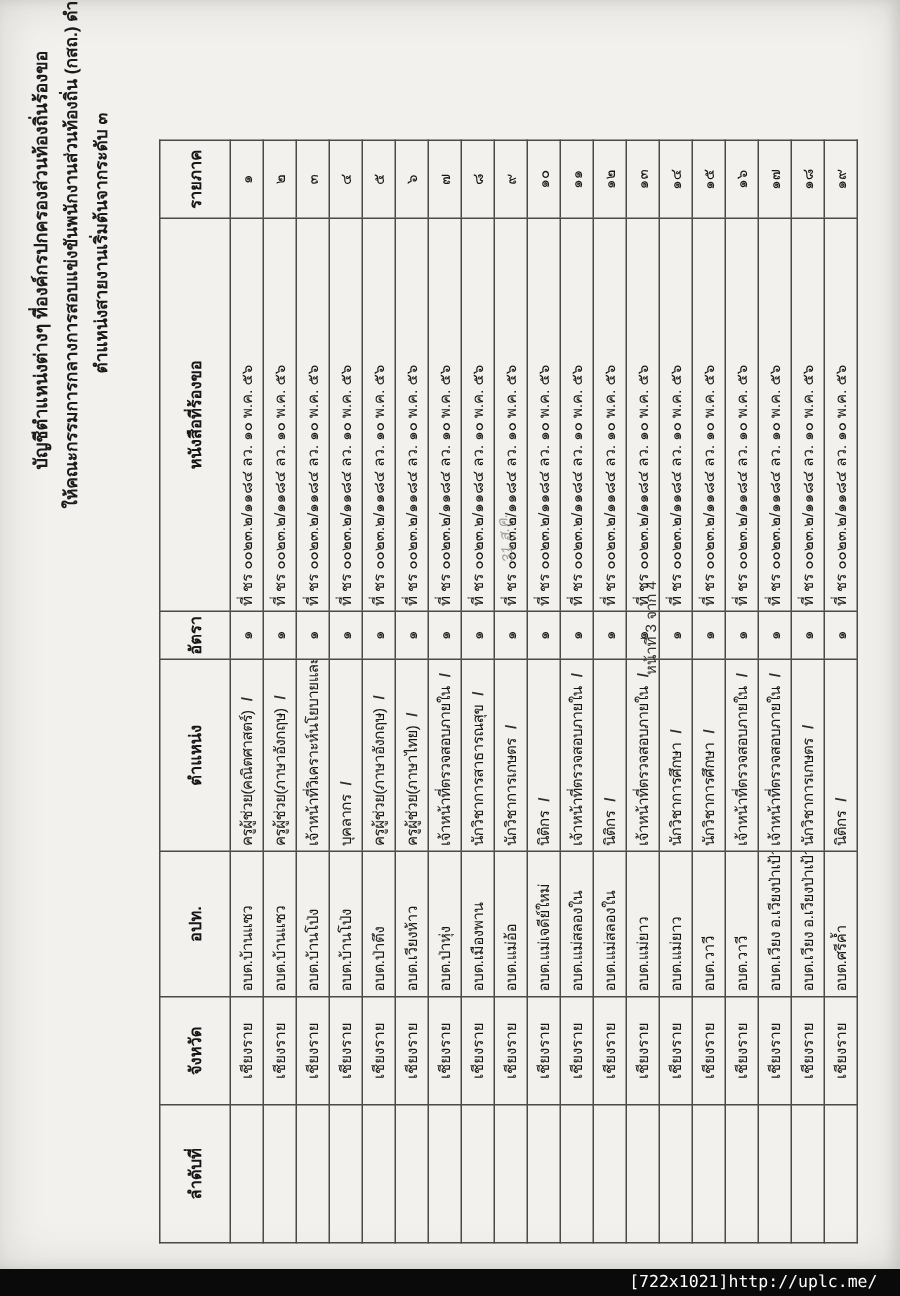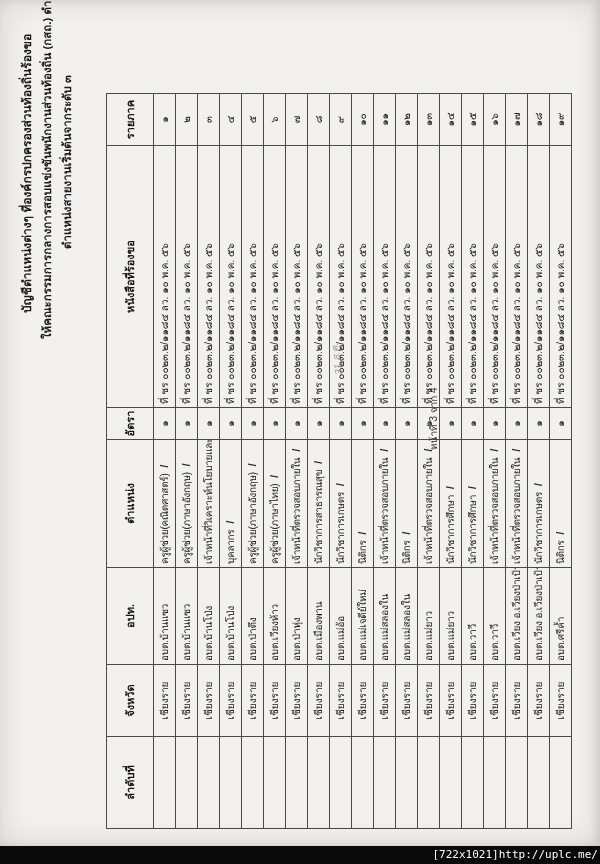--- a/index.html
+++ b/index.html
@@ -54,21 +54,21 @@
     position:absolute; left:462px; top:315px;
     font-size:10px; font-style:italic; color:#a09d96;
     transform:rotate(-8deg); z-index:3;
   }
 
   .caption-bar {
     position:absolute; left:0; right:0; bottom:0; height:18px;
     background:#0a0a0a; color:#ffffff;
     font-family:"DejaVu Sans Mono", monospace;
     font-size:11px; line-height:18px;
-    text-align:right; padding-right:2px; box-sizing:border-box;
+    text-align:right; padding-right:15px; box-sizing:border-box;
   }
 </style>
 </head>
 <body>
 
 <div class="paper">
   <div class="rot">
 
     <div class="title-block">
       <div class="t1">บัญชีตำแหน่งต่างๆ ที่องค์กรปกครองส่วนท้องถิ่นร้องขอ</div>

